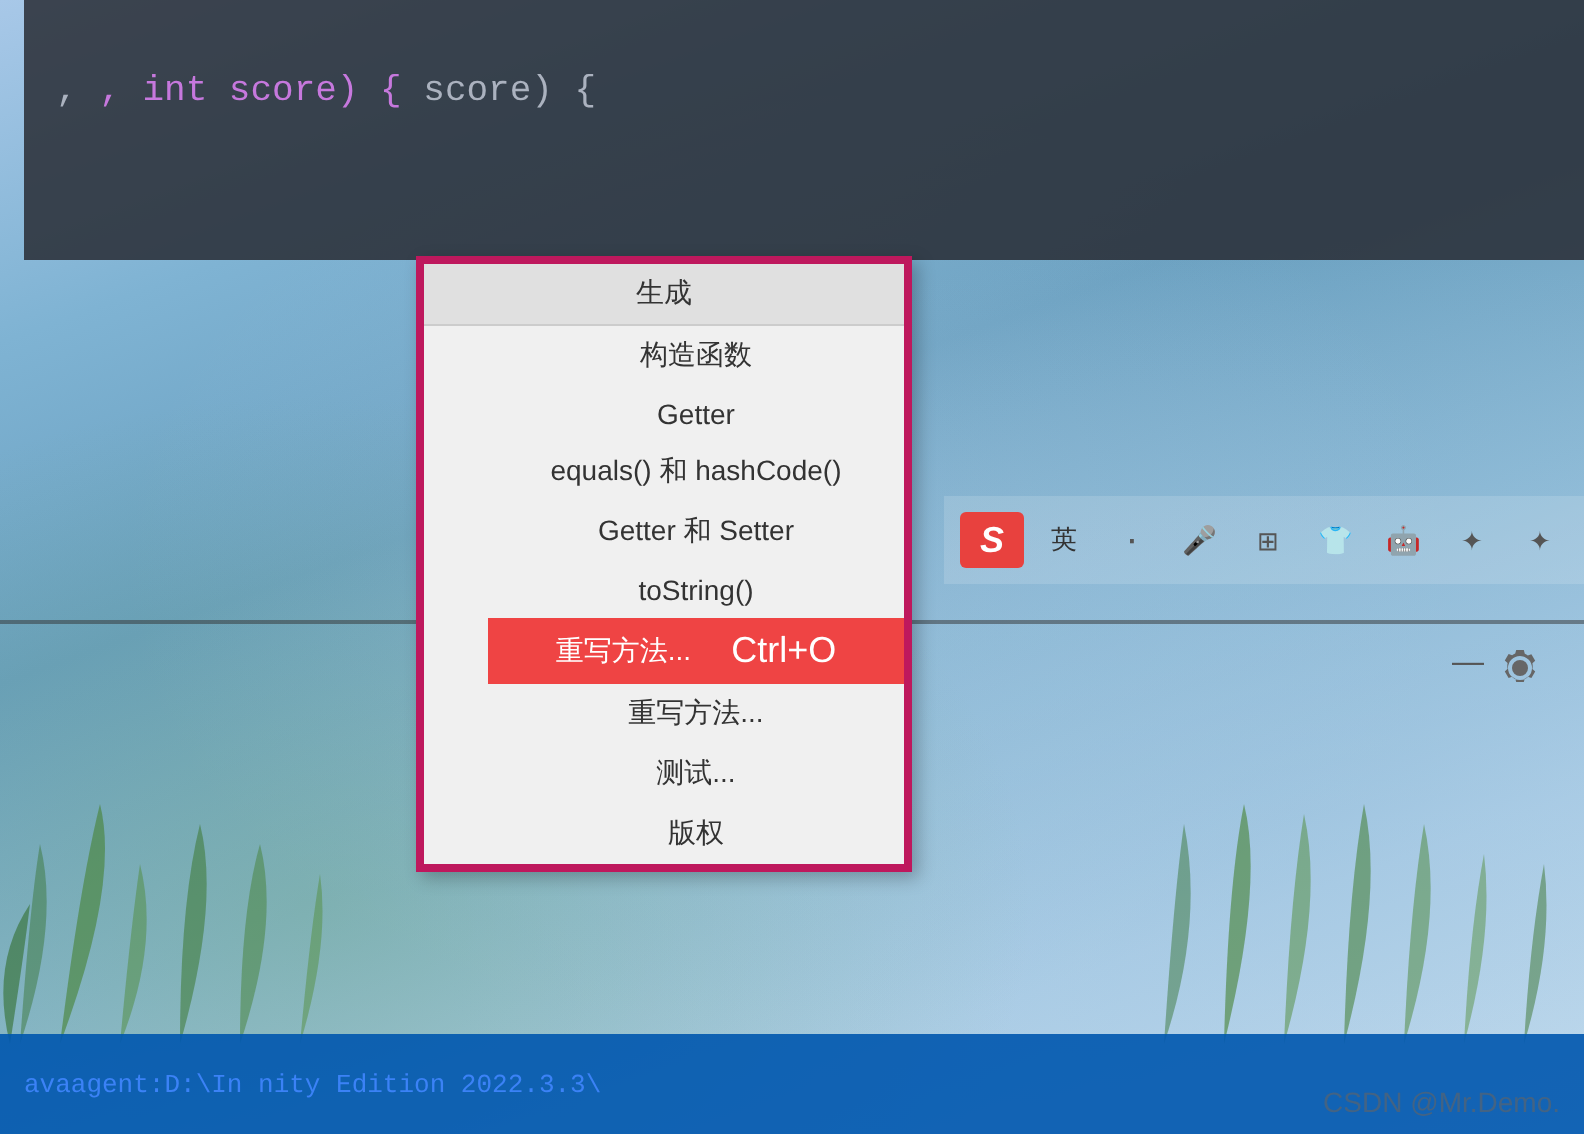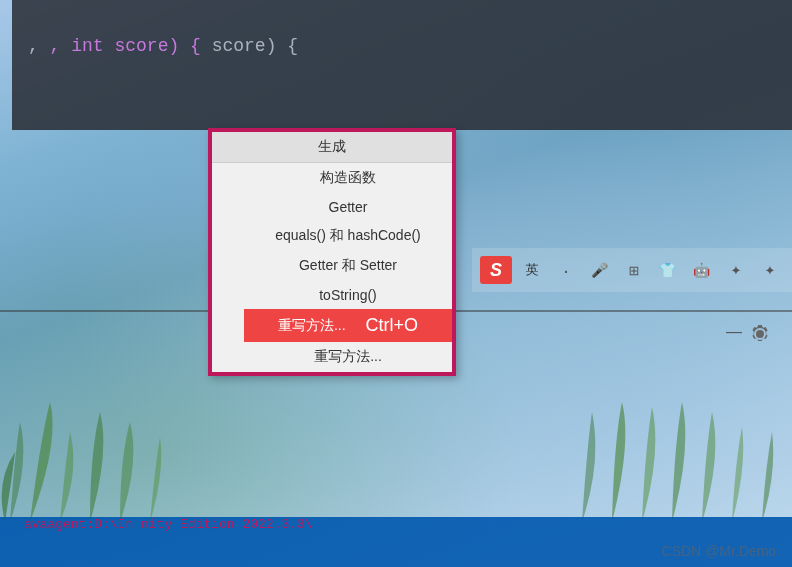--- a/index.html
+++ b/index.html
@@ -54,25 +54,25 @@
     
     .bottom-bar {
       position: absolute;
       bottom: 0;
       left: 0;
       right: 0;
       height: 50px;
       background: rgba(0, 87, 174, 0.9);
       z-index: 1;
       display: flex;
-      align-items: flex-start;
-      padding: 0 24px;
+      align-items: center;
+      padding: 0 12px;
       font-family: 'Courier New', monospace;
       font-size: 13px;
-      color: #be185d;
+      color: #3b82f6;
     }
 
     .bottom-text {
       white-space: nowrap;
       overflow: hidden;
     }
 
     
     .toolbar-area {
       position: absolute;
@@ -324,19 +324,25 @@
   <div class="menu-item">
     <span>toString()</span>
   </div>
   <div class="menu-item active">
     <span>重写方法...</span>
     <span class="shortcut">Ctrl+O</span>
   </div>
   <div class="menu-item">
     <span>重写方法...</span>
   </div>
+  <div class="menu-item">
+    <span>测试...</span>
+  </div>
+  <div class="menu-item">
+    <span>版权</span>
+  </div>
 </div>
 
 <div class="bottom-bar">
   <span class="bottom-text">avaagent:D:\In                                        nity Edition 2022.3.3\</span>
 </div>
 
 <div class="watermark">CSDN @Mr.Demo.</div>
 
 </body></html>

